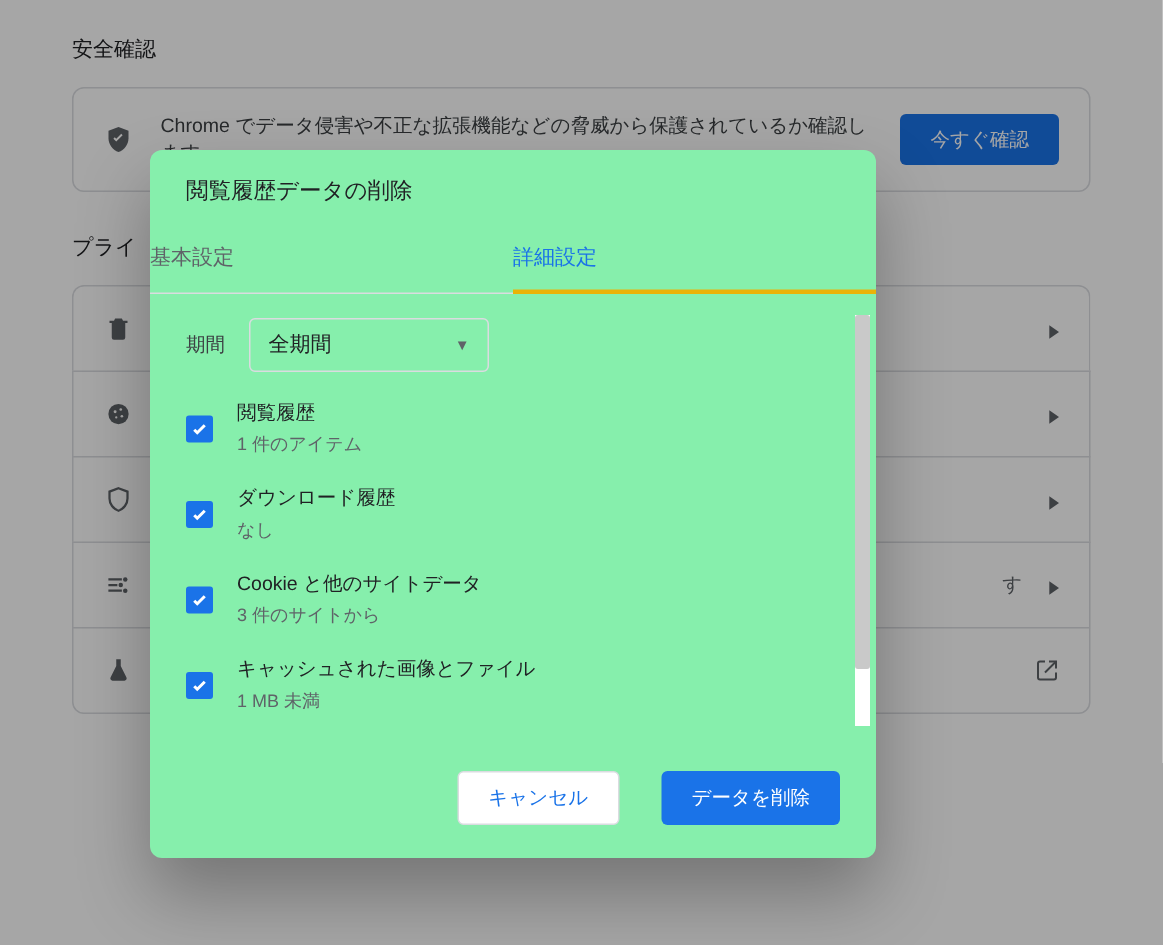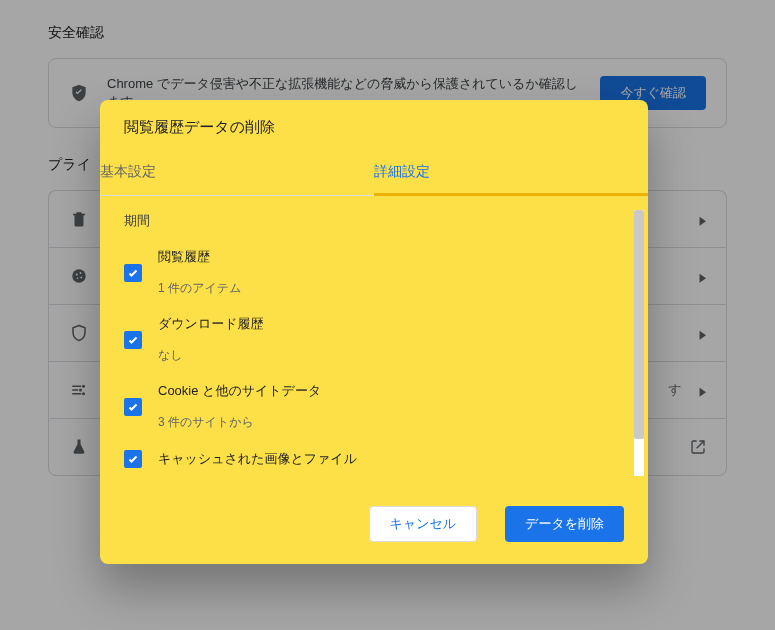--- a/index.html
+++ b/index.html
@@ -46,22 +46,22 @@
 svg { display:block; }
 
 
 .scrim {
   position: absolute; inset: 0;
   background: rgba(0,0,0,0.35);
 }
 .dialog {
   position: absolute;
   top: 100px; left: 100px;
-  width: 548px;
-  background: #fde047;
+  width: 484px;
+  background: #86efac;
   border-radius: 8px;
   box-shadow: 0 24px 48px rgba(0,0,0,0.3);
   display: flex; flex-direction: column;
 }
 .dialog-title {
   font-size: 15px; color: #202124;
   padding: 18px 24px 14px;
 }
 .tabs { display: flex; border-bottom: 1px solid #dadce0; }
 .tab {
@@ -95,21 +95,21 @@
   margin-bottom: 18px;
 }
 .cb {
   width: 18px; height: 18px; border-radius: 2px;
   background: #1a73e8;
   display: inline-flex; align-items:center; justify-content:center;
   color: #fff; flex: none; margin-top: 1px;
   cursor: pointer;
 }
 .opt-main .t { font-size: 13px; color:#202124; }
-.opt-main .s { font-size: 12px; color:#5f6368; margin-top:14px; }
+.opt-main .s { font-size: 12px; color:#5f6368; margin-top:4px; }
 .fake-scrollbar {
   position:absolute; top:14px; right:4px; bottom:10px; width:10px;
   background:#fff;
 }
 .fake-thumb { position:absolute; top:0; left:0; right:0; height:86%; background:#c9c9c9; border-radius:2px; }
 .actions {
   display:flex; justify-content:flex-end; gap:28px;
   padding: 20px 24px 22px;
 }
 .btn-outline {
@@ -206,20 +206,24 @@
 <div class="dialog">
   <div class="dialog-title">閲覧履歴データの削除</div>
   <div class="tabs">
     <div class="tab">基本設定</div>
     <div class="tab active">詳細設定</div>
   </div>
   <div class="body">
     <div class="body-inner">
       <div class="timerange">
         <span class="timerange-label">期間</span>
+        <div class="select">
+          <span>全期間</span>
+          <span class="chev">▼</span>
+        </div>
       </div>
 
       <div class="opt">
         <span class="cb">
             <svg width="12" height="12" viewBox="0 0 24 24" fill="none" stroke="#fff" stroke-width="4">
               <path d="M5 13l4 4L19 7"></path>
             </svg>
           </span>
         <div class="opt-main">
           <div class="t">閲覧履歴</div>
@@ -249,20 +253,21 @@
         </div>
       </div>
       <div class="opt">
         <span class="cb">
             <svg width="12" height="12" viewBox="0 0 24 24" fill="none" stroke="#fff" stroke-width="4">
               <path d="M5 13l4 4L19 7"></path>
             </svg>
           </span>
         <div class="opt-main">
           <div class="t">キャッシュされた画像とファイル</div>
+          <div class="s">1 MB 未満</div>
         </div>
       </div>
 
     </div>
     <div class="fake-scrollbar">
         <div class="fake-thumb"></div>
       </div>
   </div>
   <div class="actions">
     <button class="btn-outline">キャンセル</button>

